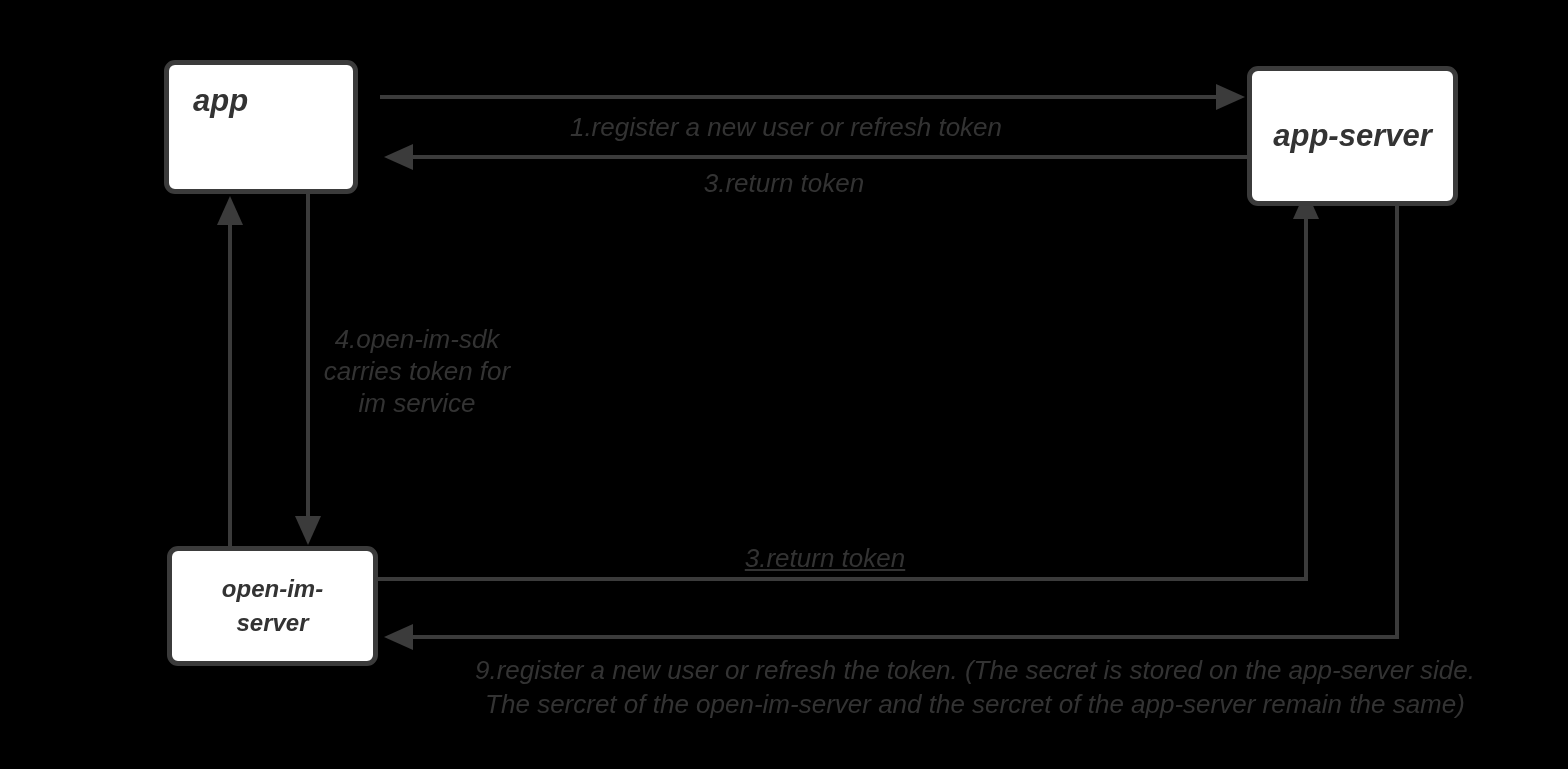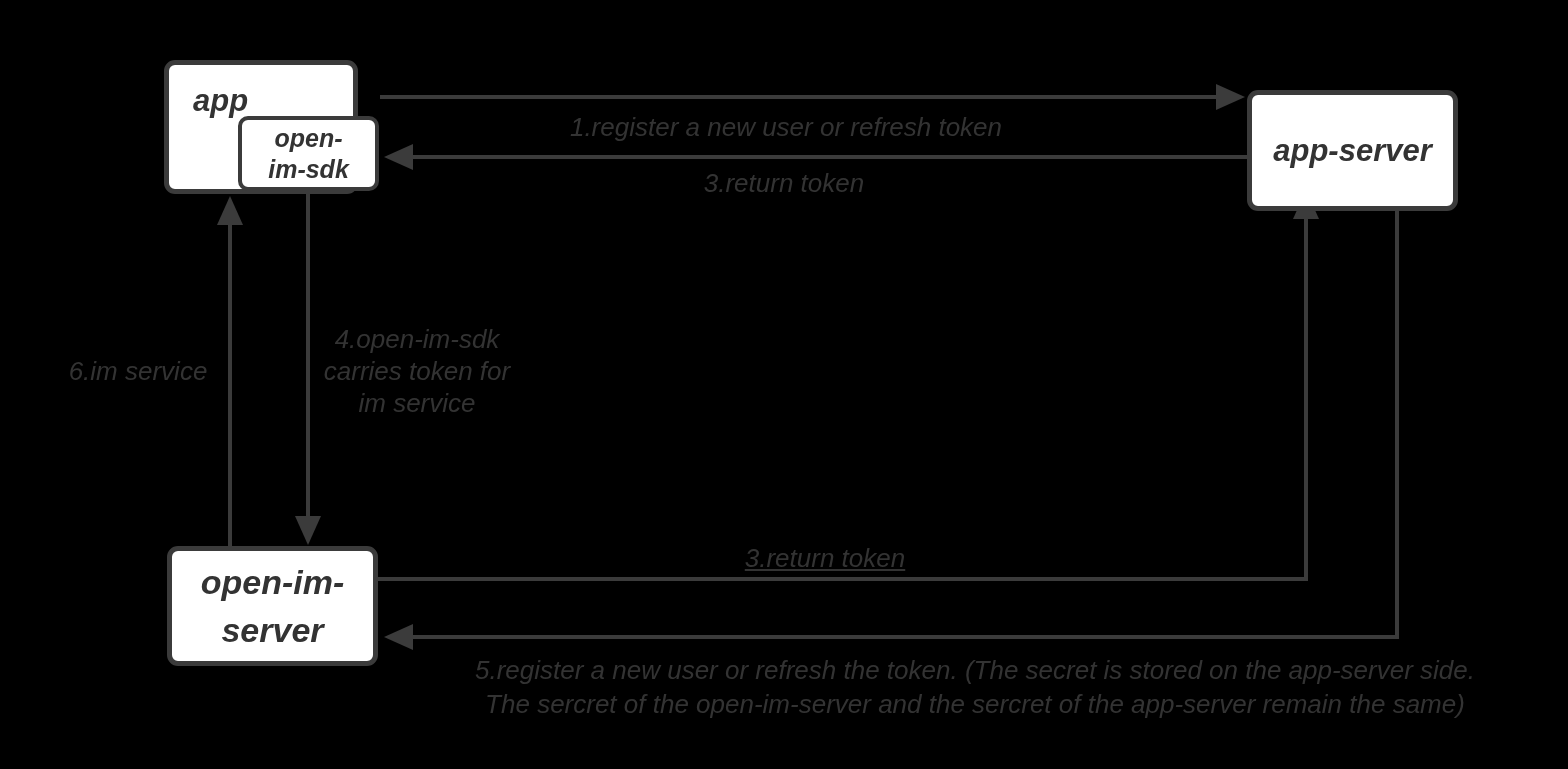--- a/index.html
+++ b/index.html
@@ -44,30 +44,29 @@
     left: 238px; top: 116px; width: 141px; height: 75px;
     border-width: 4px;
     border-radius: 10px;
     display: flex; align-items: center; justify-content: center;
     text-align: center;
     font-size: 25px;
     line-height: 1.22;
     white-space: pre-line;
   }
   .node-app-server {
-    left: 1247px; top: 66px; width: 211px; height: 121px;
+    left: 1247px; top: 66px; width: 211px; height: 140px;
     display: flex; align-items: center; justify-content: center;
     font-size: 31px;
-    margin-top: 24px;
   }
   .node-open-im-server {
     left: 167px; top: 546px; width: 211px; height: 120px;
     display: flex; align-items: center; justify-content: center;
     text-align: center;
-    font-size: 34px;
+    font-size: 24px;
     line-height: 1.42;
     white-space: pre-line;
   }
   .edge-label {
     position: absolute;
     color: #333333;
     font-style: italic;
     font-size: 26px;
     text-align: center;
     white-space: pre-line;
@@ -101,42 +100,37 @@
       <polygon points="230,196 217,225 243,225"></polygon>
       <polygon points="1306,190 1293,219 1319,219"></polygon>
       <polygon points="384,637 413,624 413,650"></polygon>
     </g>
   </svg>
 
   <div class="node node-app">
     <div class="node-label">app</div>
   </div>
 
-  <div class="node node-sdk">
-    <span>open-
-im-sdk</span>
-  </div>
 
   <div class="node node-app-server">
     <span>app-server</span>
   </div>
 
   <div class="node node-open-im-server">
     <span>open-im-
 server</span>
   </div>
 
   <div class="edge-label label-1">1.register a new user or refresh token</div>
 
   <div class="edge-label label-4">3.return token</div>
 
   <div class="edge-label label-5">4.open-im-sdk
 carries token for
 im service</div>
 
-  <div class="edge-label label-6">6.im service</div>
 
   <div class="edge-label label-3">3.return token</div>
 
-  <div class="edge-label label-2">5.register a new user or refresh the token. (The secret is stored on the app-server side.
+  <div class="edge-label label-2">9.register a new user or refresh the token. (The secret is stored on the app-server side.
 The sercret of the open-im-server and the sercret of the app-server remain the same)</div>
 
 </div>
 
 </body></html>

